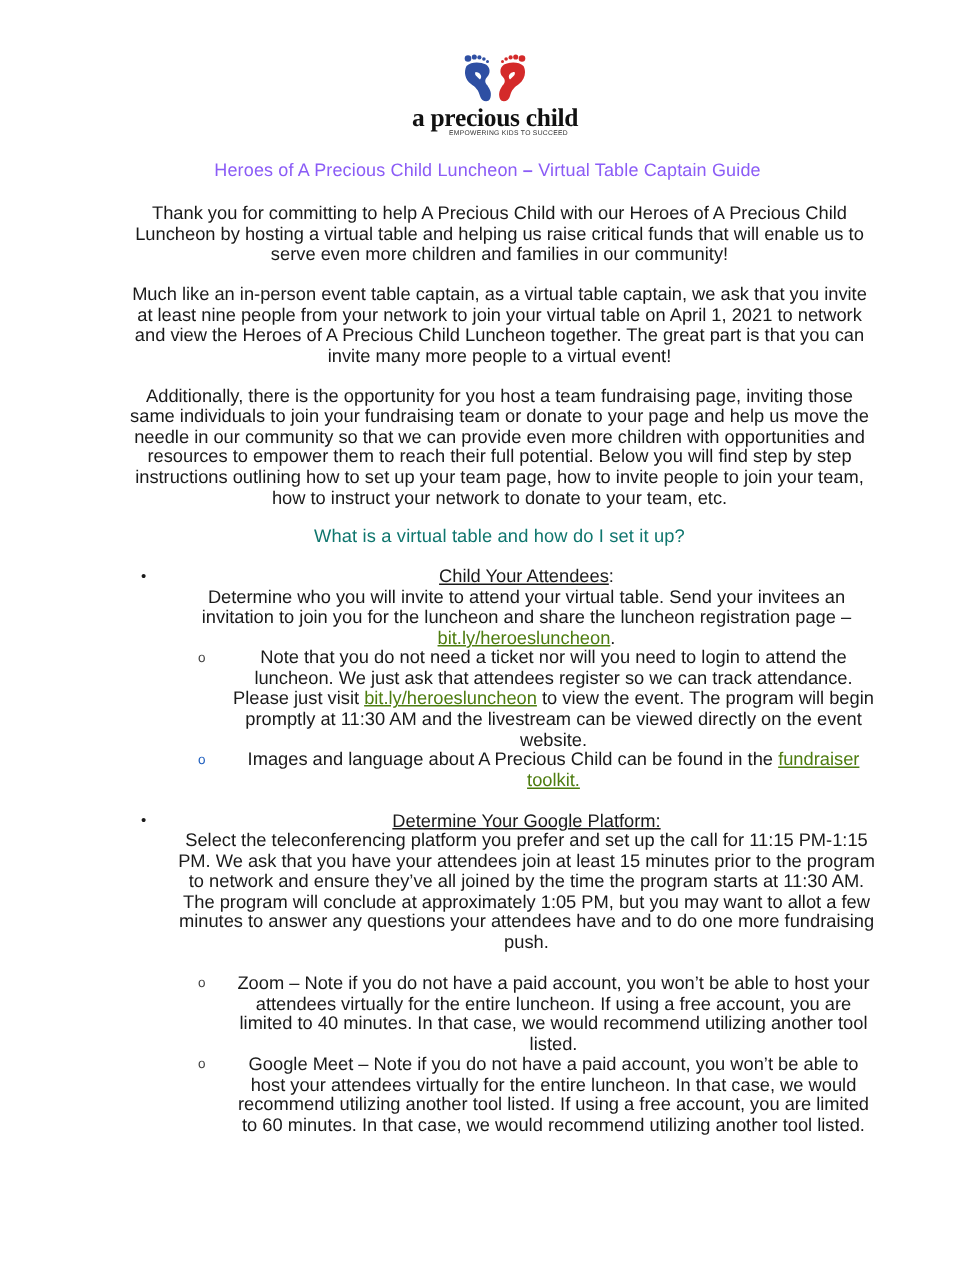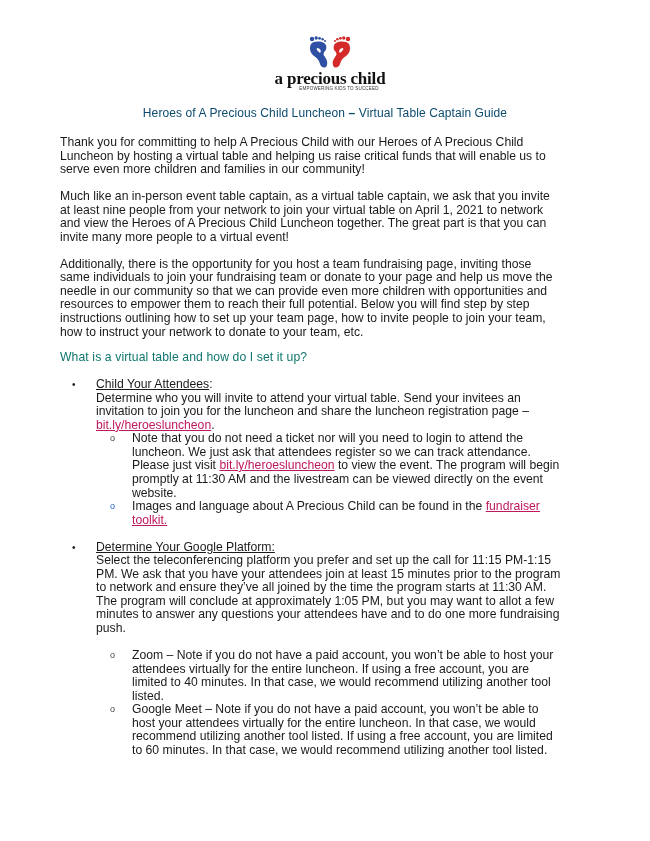--- a/index.html
+++ b/index.html
@@ -5,26 +5,26 @@
   html, body { margin: 0; padding: 0; background: #ffffff; }
   body { width: 650px; height: 841px; position: relative; overflow: hidden;
          font-family: "Liberation Sans", sans-serif; color: #1a1a1a; }
   .page { position: absolute; left: 0; top: 0; width: 650px; height: 841px; }
   .logo { position: absolute; left: 270px; top: 36px; width: 120px; height: 60px; text-align: center; }
   .logo svg { display: block; margin: 0 auto; }
   .logo-name { font-family: "Liberation Serif", serif; font-size: 17px; font-weight: bold; color: #111;
                line-height: 16px; margin-top: 1px; letter-spacing: -0.2px; }
   .logo-tag { font-family: "Liberation Sans", sans-serif; font-size: 4.5px; color: #333; letter-spacing: 0.2px;
               line-height: 6px; margin-top: -1px; padding-left: 18px; }
-  .title { position: absolute; left: 0; top: 106px; width: 650px; text-align: center; font-size: 12px; color: #0c4a6e; letter-spacing: 0.1px; }
-  .content { position: absolute; left: 60px; top: 136px; width: 502px; font-size: 12.2px; line-height: 13.55px; }
+  .title { position: absolute; left: 0; top: 106px; width: 650px; text-align: center; font-size: 12px; color: #8b5cf6; letter-spacing: 0.1px; }
+  .content { position: absolute; left: 82px; top: 136px; width: 502px; font-size: 12.2px; line-height: 13.55px; text-align: center; }
   p { margin: 0; }
   .gap { height: 13.5px; }
   .subhead { color: #0f766e; letter-spacing: 0.1px; }
-  a, .link { color: #be185d; text-decoration: underline; }
+  a, .link { color: #4d7c0f; text-decoration: underline; }
   .u { text-decoration: underline; }
   ul.l1 { list-style: none; margin: 0; padding: 0; }
   ul.l1 > li { position: relative; padding-left: 36px; }
   ul.l1 > li > .bul { position: absolute; left: 12px; top: 0; font-size: 10px; }
   ul.l2 { list-style: none; margin: 0; padding: 0; }
   ul.l2 > li { position: relative; padding-left: 36px; }
   ul.l2 > li > .bul2 { position: absolute; left: 14px; top: 0; font-size: 9px; color: #444; }
   ul.l2 > li > .bul2.blue { color: #1f5fbf; }
 </style>
 </head>

